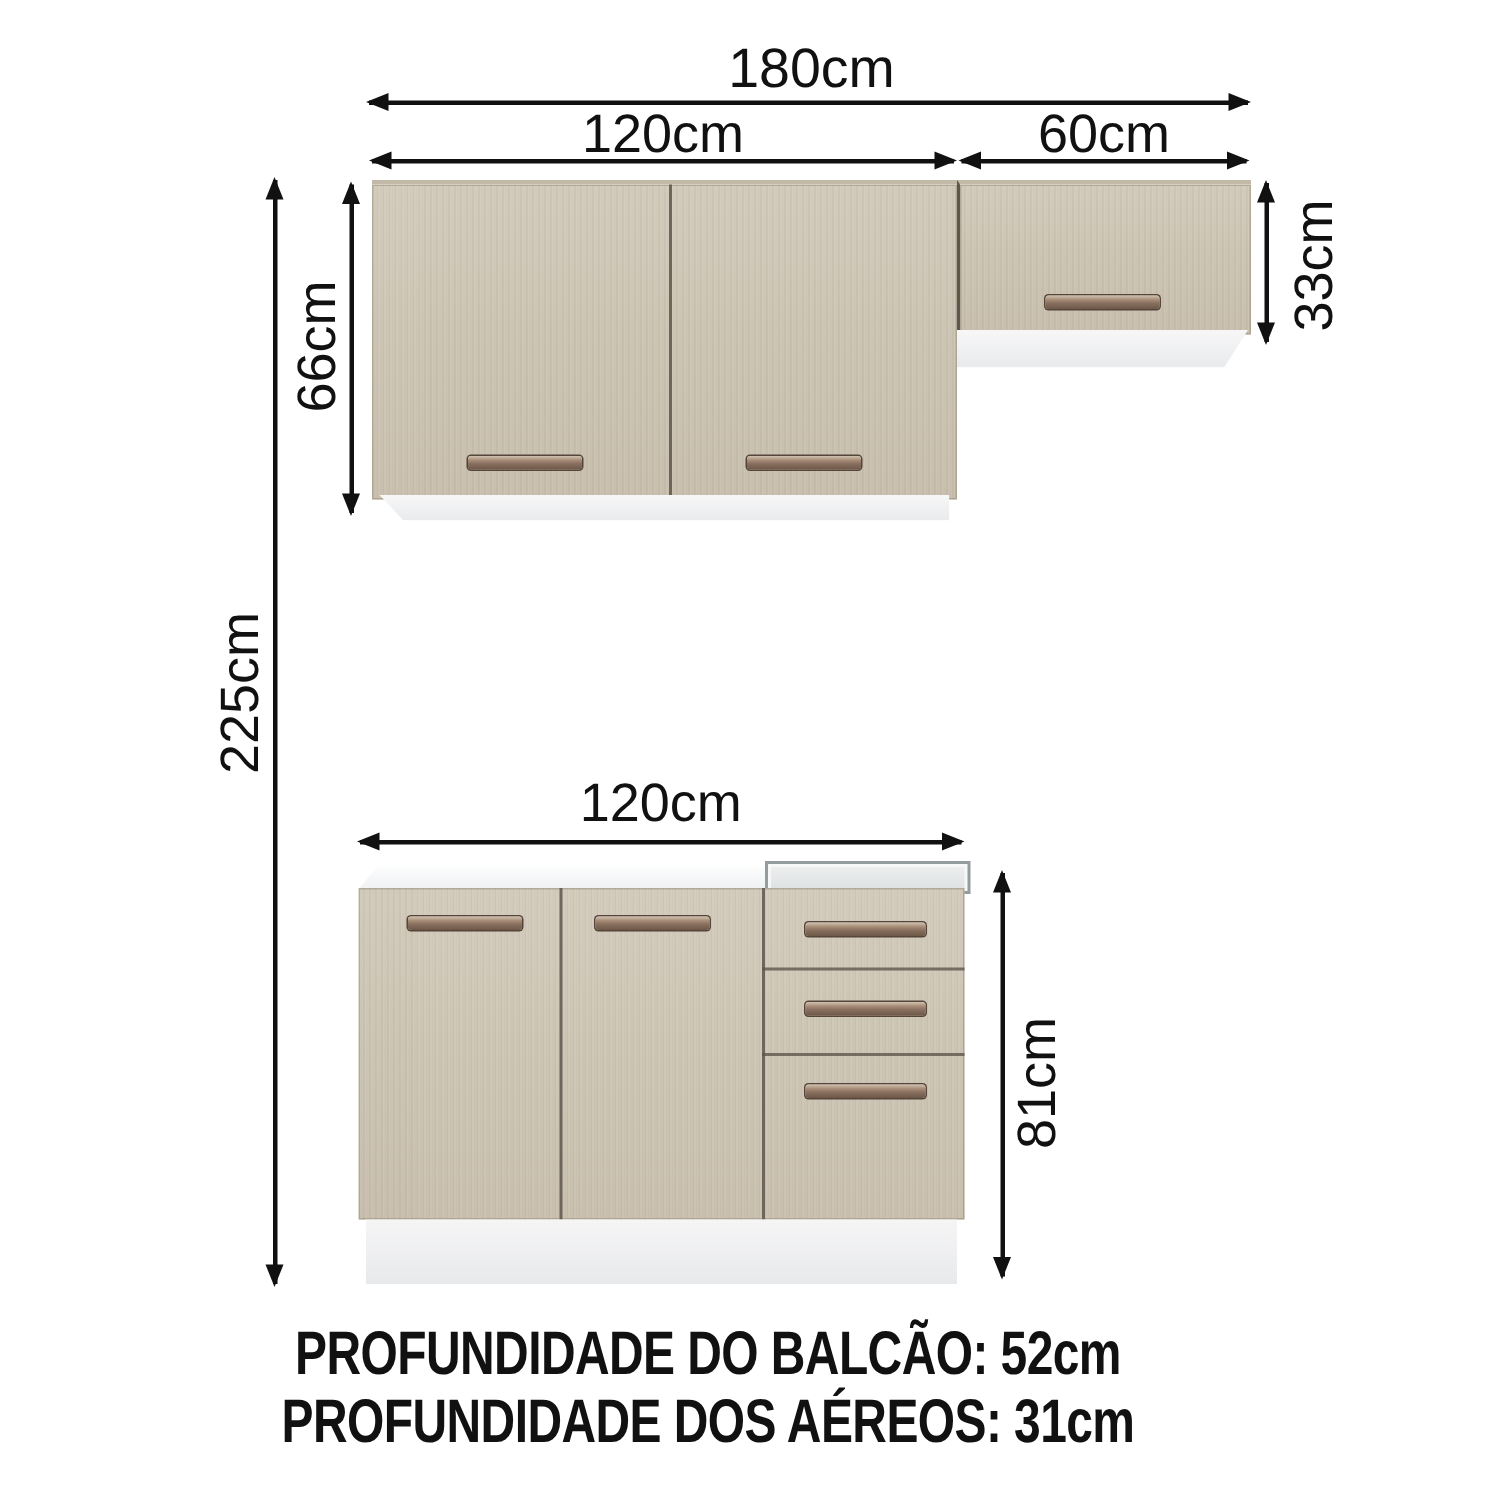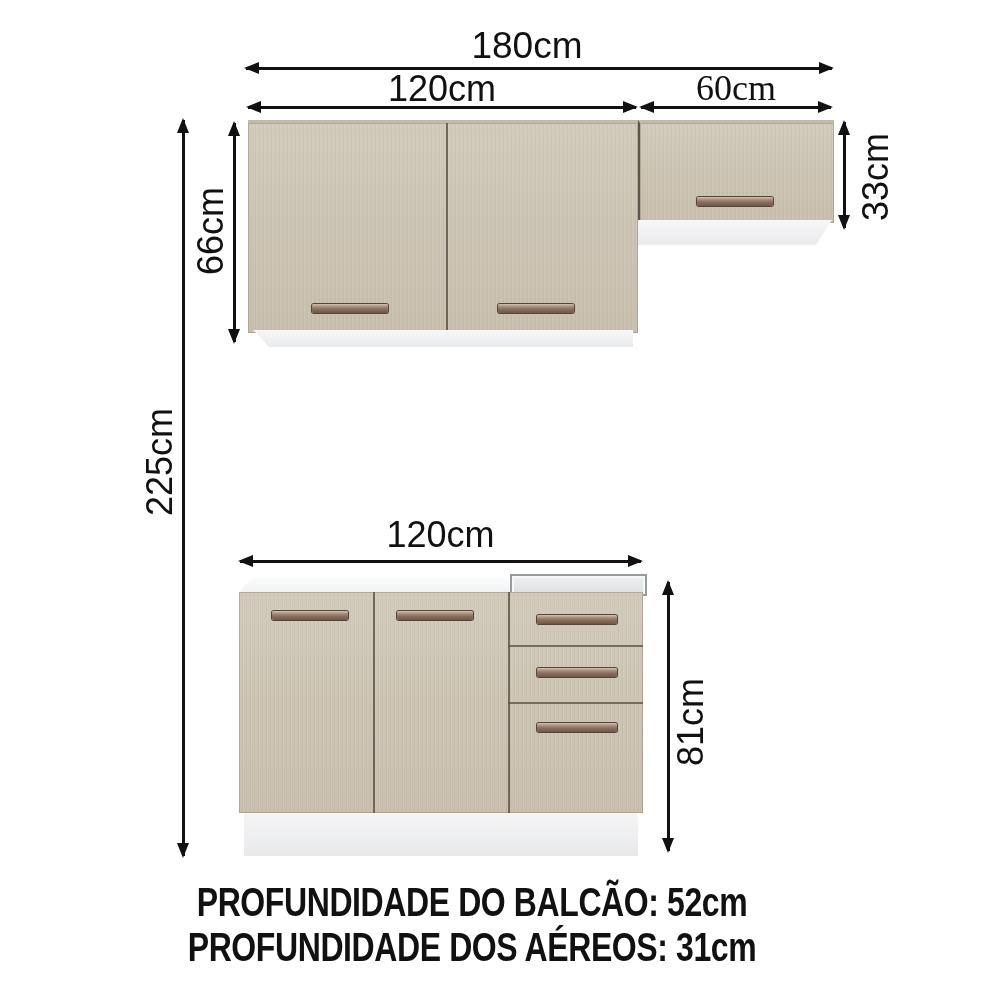--- a/index.html
+++ b/index.html
@@ -47,27 +47,27 @@
   .footer-line{
     position:absolute;left:472px;transform:translateX(-50%) scaleX(.78);transform-origin:center;
     font-size:41px;font-weight:700;white-space:nowrap;letter-spacing:-.5px;color:#111;
   }
 </style>
 </head>
 <body>
 
 <div id="stage">
 
-  <div class="hlabel" style="left:234px;top:27px;width:586px;font-size:37px;text-align:center;">180cm</div>
+  <div class="hlabel" style="left:248px;top:27px;width:586px;font-size:37px;text-align:center;">180cm</div>
   <div class="arrow-h" style="left:246px;top:67px;width:586px;"></div>
 
   <div class="hlabel" style="left:248px;top:70px;width:388px;">120cm</div>
   <div class="arrow-h" style="left:248px;top:106px;width:388px;"></div>
 
-  <div class="hlabel" style="left:641px;top:70px;width:190px;font-family:Liberation Serif, serif;">60cm</div>
+  <div class="hlabel" style="left:641px;top:70px;width:190px;">60cm</div>
   <div class="arrow-h" style="left:641px;top:106px;width:190px;"></div>
 
   <div class="vlabel" style="left:160px;top:462px;">225cm</div>
   <div class="arrow-v" style="left:182px;top:120px;height:736px;"></div>
 
   <div class="vlabel" style="left:211px;top:231px;">66cm</div>
   <div class="arrow-v" style="left:233px;top:123px;height:219px;"></div>
 
   <div>
     <div class="panel" style="left:248px;top:120px;width:390px;height:210px;">

